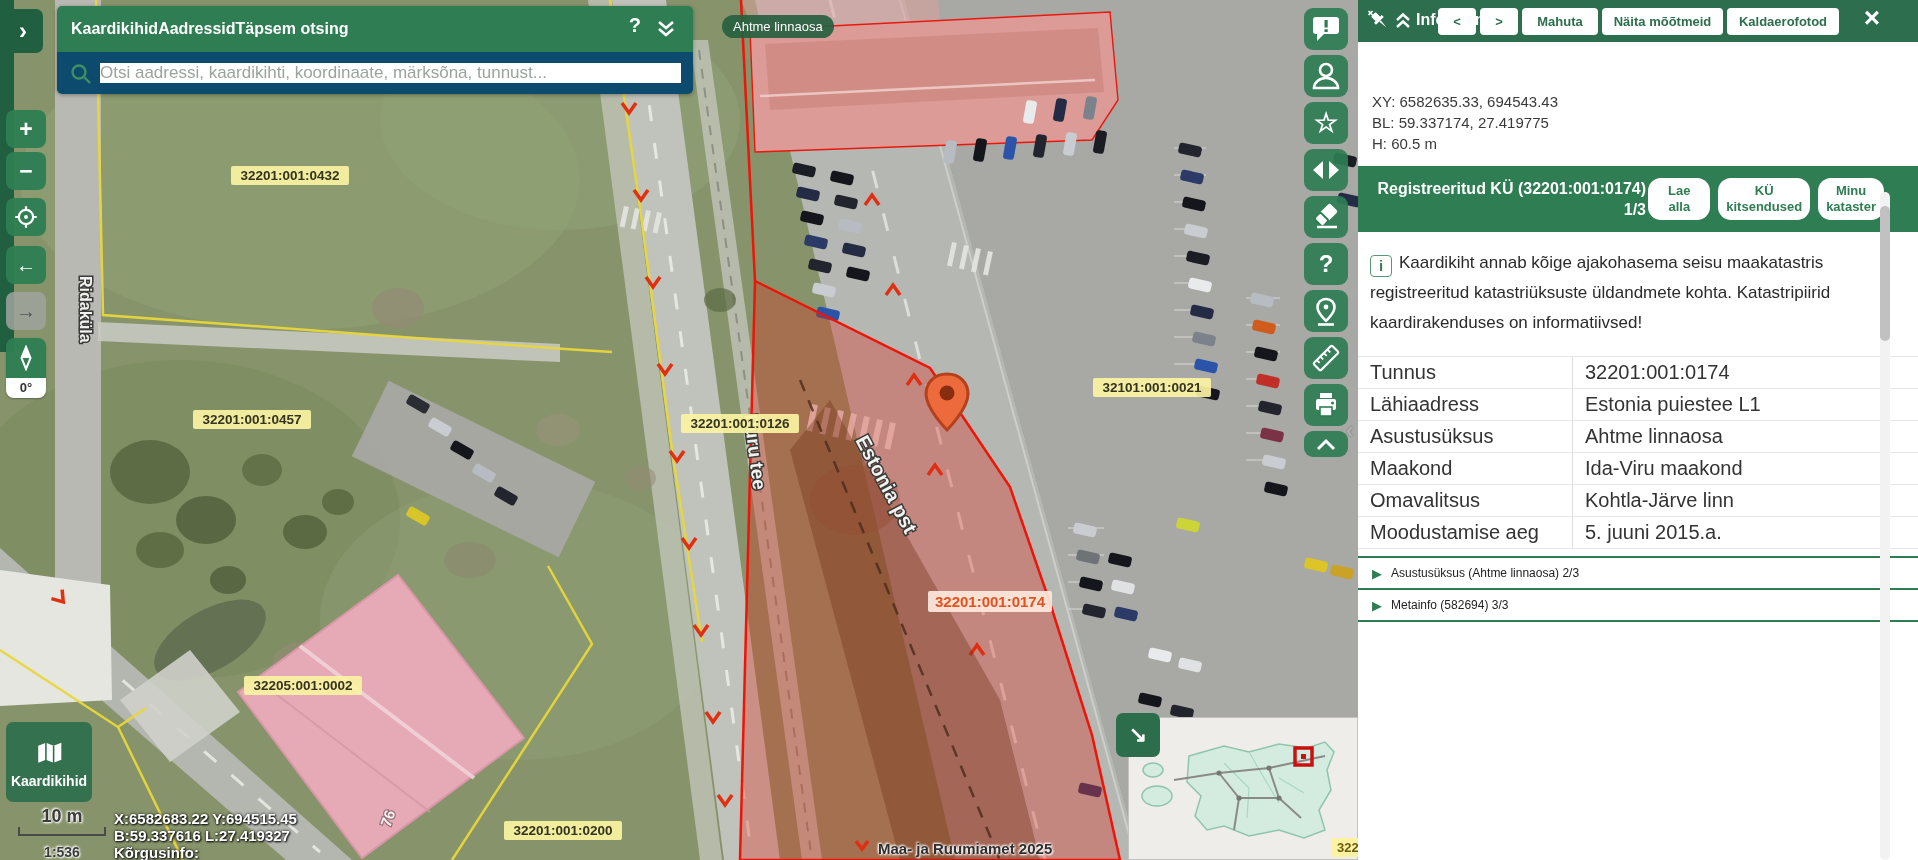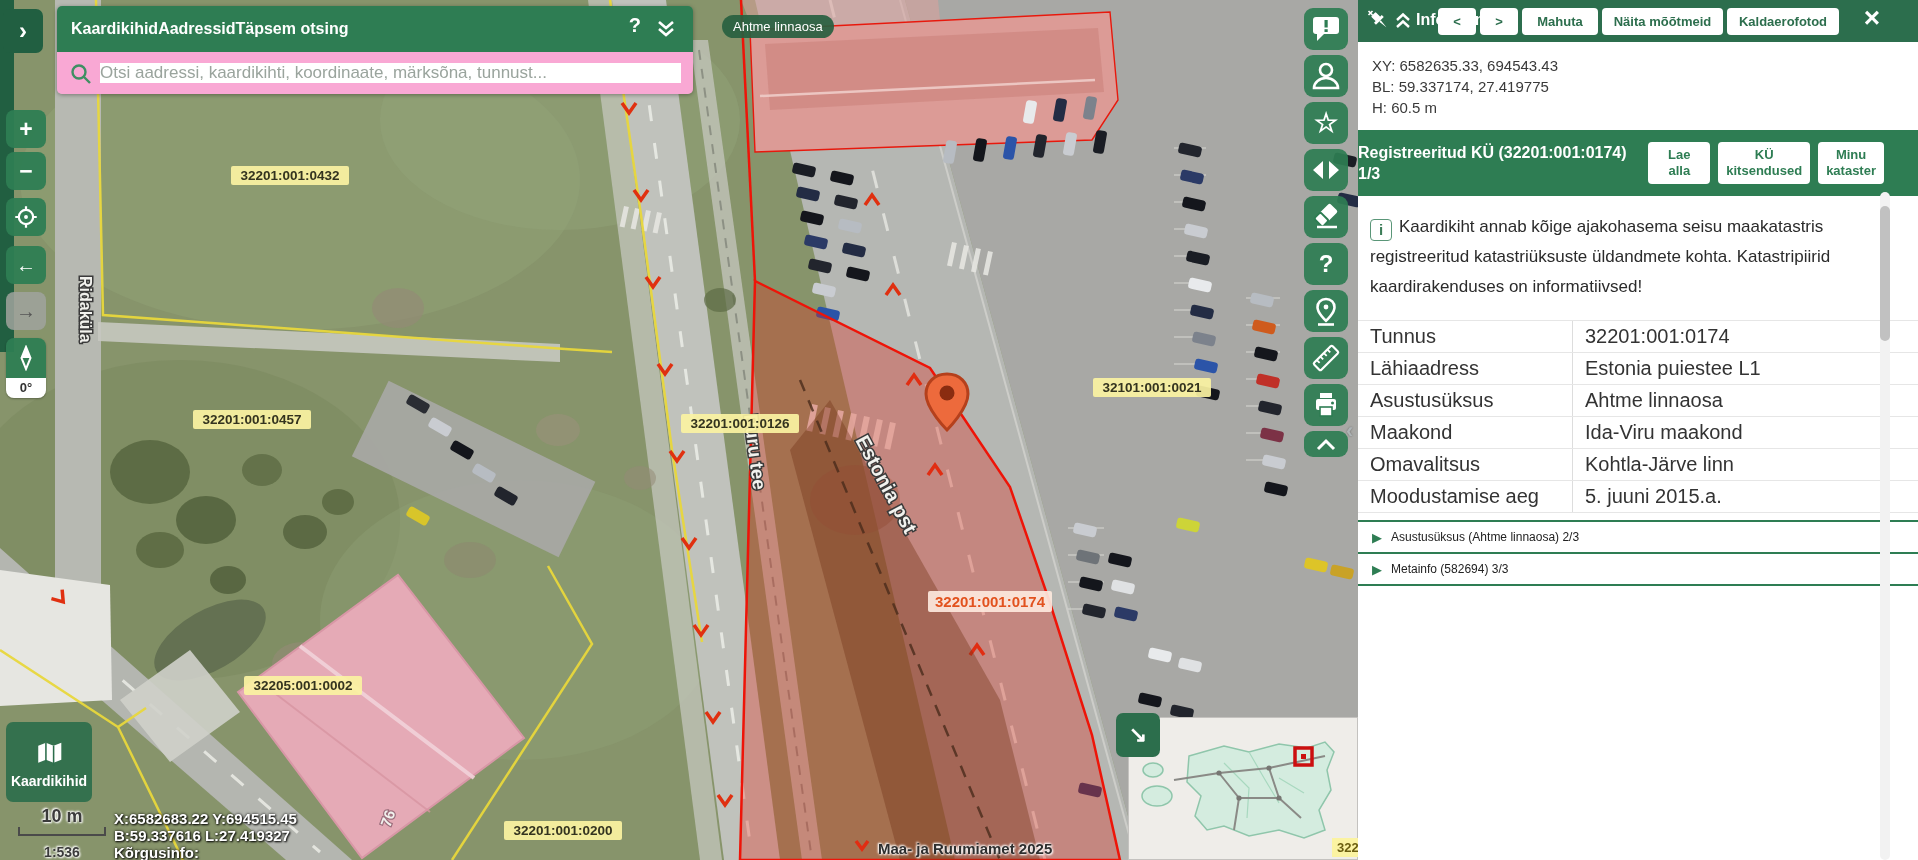--- a/index.html
+++ b/index.html
@@ -12,21 +12,21 @@
 
   .left-strip { position:absolute; left:0; top:0; width:14px; height:352px; background:#215f41; }
   .sidebar-toggle { position:absolute; left:3px; top:9px; width:40px; height:44px; background:#215f41; border:none;
     border-radius:7px; color:#fff; font-size:24px; font-weight:bold; cursor:pointer; line-height:40px; }
 
   .search-panel { position:absolute; left:57px; top:6px; width:636px; box-shadow:0 1px 4px rgba(0,0,0,.35); border-radius:5px; }
   .search-tabs { height:46px; background:#2e7d53; border-radius:5px 5px 0 0; display:flex; align-items:center; padding:10px 14px; position:relative; }
   .search-tab { color:#fff; font-size:16px; font-weight:bold; cursor:pointer; }
   .tabbar-help { position:absolute; right:52px; top:8px; color:#fff; font-size:20px; font-weight:bold; cursor:pointer; }
   .tabbar-chevrons { position:absolute; right:16px; top:13px; cursor:pointer; }
-  .search-box { height:42px; background:#f9a8d4; border-radius:0 0 5px 5px; display:flex; align-items:center; padding:0 12px; }
+  .search-box { height:42px; background:#0c4a6e; border-radius:0 0 5px 5px; display:flex; align-items:center; padding:0 12px; }
   .search-box input { border:none; outline:none; flex:1; font-size:17px; color:#444; margin-left:8px; font-family:"Liberation Sans",sans-serif; }
   .search-box input::placeholder { color:#9aa49d; }
 
   .map-btn { position:absolute; left:6px; width:40px; height:38px; background:rgba(46,125,83,.95); border:none; border-radius:8px;
     color:#fff; font-size:23px; font-weight:bold; cursor:pointer; display:flex; align-items:center; justify-content:center; }
   .map-btn.disabled { background:rgba(160,163,158,.85); color:#555; }
   .compass { position:absolute; left:6px; top:338px; width:40px; height:60px; border-radius:8px; overflow:hidden; cursor:pointer; box-shadow:0 1px 2px rgba(0,0,0,.3); }
   .compass-top { height:40px; background:rgba(46,125,83,.95); display:flex; align-items:center; justify-content:center; }
   .compass-deg { height:20px; background:#fff; color:#333; font-size:13px; font-weight:bold; text-align:center; line-height:20px; }
 
@@ -66,25 +66,25 @@
   .info-panel { position:absolute; left:1358px; top:0; width:560px; height:860px; background:#fff; }
   .panel-header { position:relative; height:42px; background:#2c6e4d; }
   .panel-title { position:absolute; left:58px; top:11px; color:#fff; font-size:16px; font-weight:bold; white-space:nowrap; }
   .hdr-icon { position:absolute; top:8px; }
   .hdr-pin { left:8px; }
   .hdr-collapse { left:36px; top:12px; }
   .hdr-btn { position:absolute; top:8px; height:27px; background:#fff; color:#2c6e4d; border:none; border-radius:4px;
     font-size:13px; font-weight:bold; cursor:pointer; font-family:"Liberation Sans",sans-serif; }
   .hdr-close { position:absolute; right:38px; top:2px; color:#fff; font-size:28px; font-weight:bold; cursor:pointer; background:none; border:none; }
 
-  .coords-block { padding:13px 0 0 14px; color:#3a3a3a; font-size:15px; line-height:21px; }
+  .coords-block { padding:13px 0 0 14px; color:#3a3a3a; font-size:15px; line-height:21px;margin-top:36px; }
   .section-bar { position:relative; margin-top:12px; height:66px; background:#2e7d53; }
-  .section-title { position:absolute; left:0; top:12px; width:288px; text-align:left; color:#fff; font-size:16px; font-weight:bold; line-height:21px; }
+  .section-title { position:absolute; left:0; top:12px; width:288px; text-align:right; color:#fff; font-size:16px; font-weight:bold; line-height:21px; }
   .section-actions { position:absolute; right:34px; top:12px; display:flex; gap:8px; }
-  .gbar-btn { min-width:62px; padding:3px 8px; height:42px; background:#fff; color:#2e7d53; border:none; border-radius:4px;
+  .gbar-btn { min-width:62px; padding:3px 8px; height:42px; background:#fff; color:#2e7d53; border:none; border-radius:13px;
     font-size:13px; font-weight:bold; white-space:pre-line; line-height:1.25; cursor:pointer; font-family:"Liberation Sans",sans-serif; }
 
   .notice { padding:16px 52px 6px 12px; font-size:17px; color:#2b2b2b; line-height:30px; }
   .i-icon { display:inline-block; width:22px; height:22px; border:1.5px solid #5a9678; border-radius:4px; color:#3c7d58;
     font-size:15px; font-weight:bold; text-align:center; line-height:20px; margin-right:7px; vertical-align:-3px; }
 
   .attr-table { margin-top:12px; border-top:1px solid #e6e6e6; }
   .attr-row { display:flex; height:32px; align-items:center; border-bottom:1px solid #e6e6e6; font-size:20px; color:#333; }
   .attr-label { width:214px; padding-left:12px; }
   .attr-value { flex:1; padding-left:12px; border-left:1px solid #ddd; height:100%; display:flex; align-items:center; }

